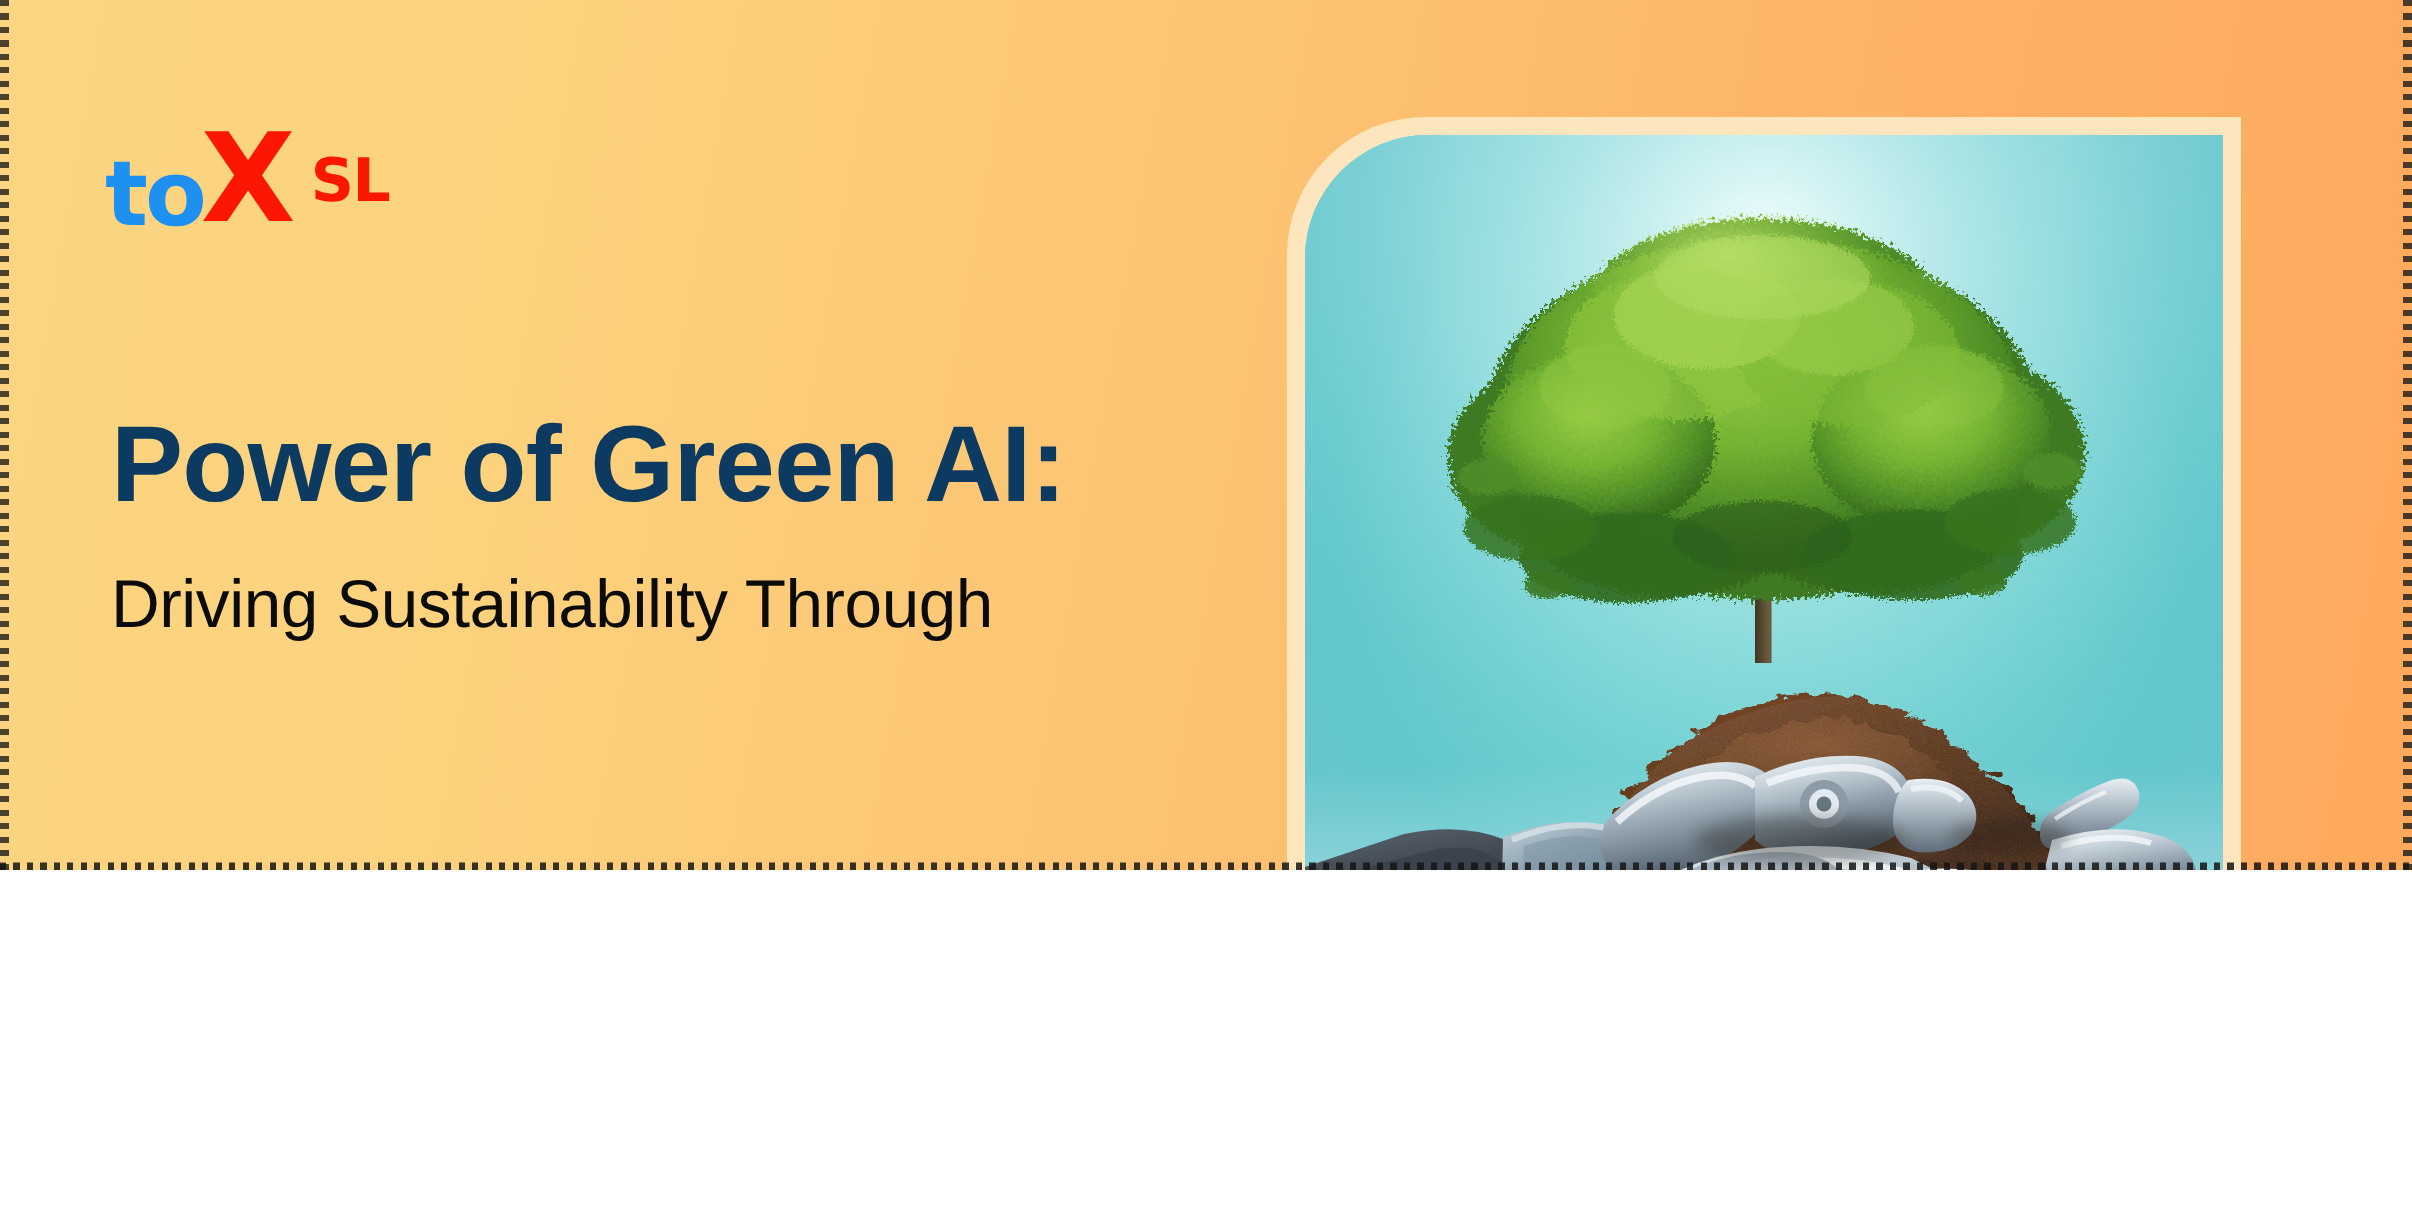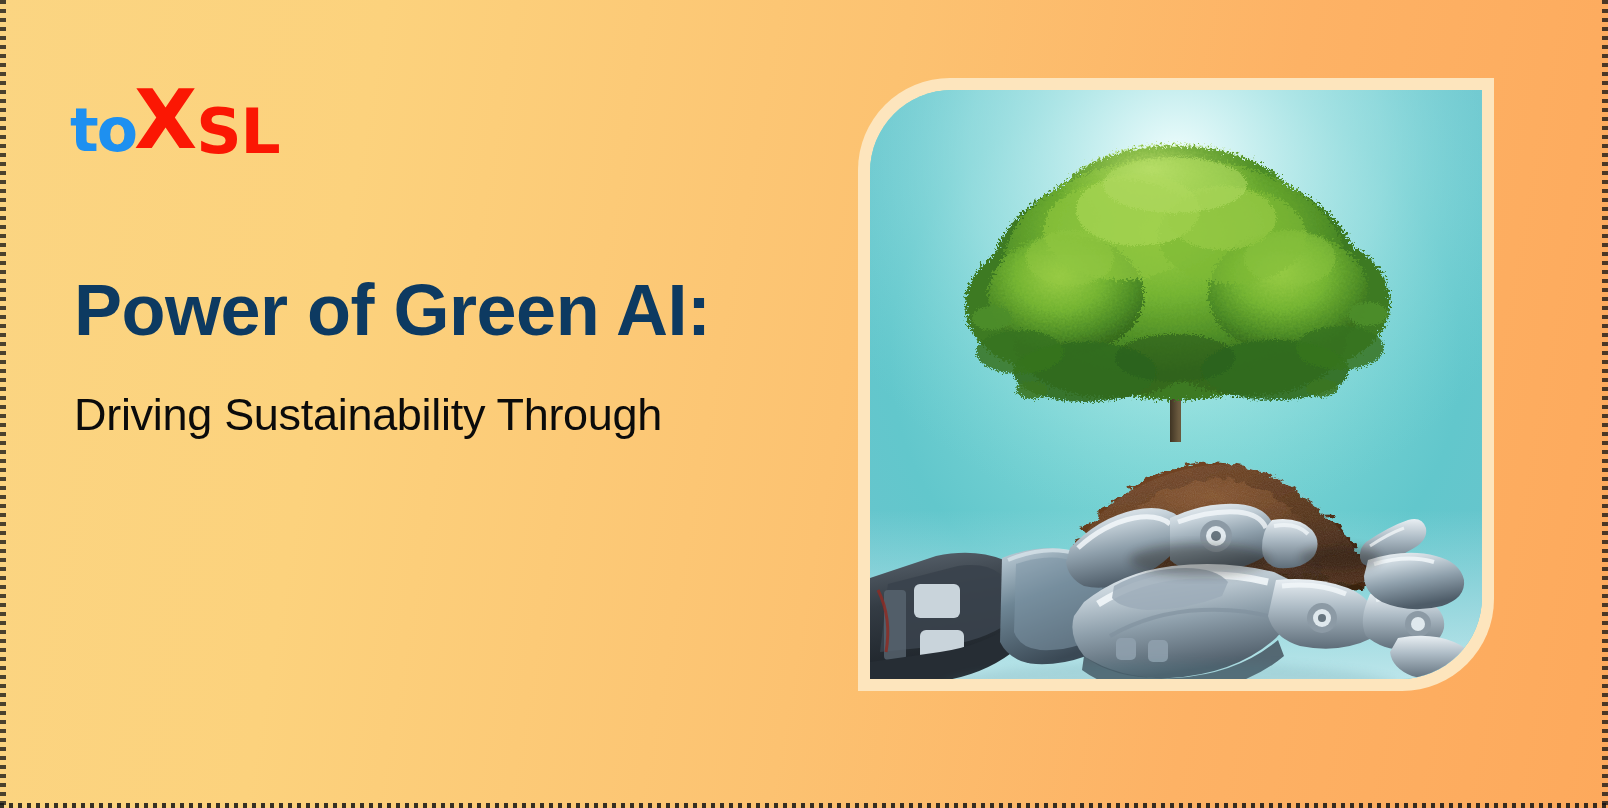--- a/index.html
+++ b/index.html
@@ -8,21 +8,21 @@
     padding: 0;
     background: #ffffff;
   }
   body {
     font-family: "Liberation Sans", sans-serif;
   }
 
   .banner {
     position: relative;
     width: 1608px;
-    height: 808px;
+    height: 580px;
     overflow: hidden;
     background: linear-gradient(100deg, #fbd582 0%, #fcd27d 22%, #fcc271 52%, #fdb265 75%, #fda95c 100%);
   }
 
   
   .logo {
     position: absolute;
     left: 70px;
     top: 92px;
     height: 74px;
@@ -46,46 +46,46 @@
     font-size: 82px;
     color: #fb1703;
     line-height: 0.72;
     margin-left: -2px;
     margin-top: -2px;
     letter-spacing: -6px;
   }
   .logo-sl {
     font-family: "DejaVu Sans", sans-serif;
     font-weight: 700;
-    font-size: 63px;
+    font-size: 40px;
     color: #fb1703;
     letter-spacing: -1px;
     line-height: 0.95;
     margin-top: 10px;
-    margin-left: 5px;
+    margin-left: 16px;
   }
 
   
   .text-block {
     position: absolute;
     left: 74px;
     top: 272px;
     width: 720px;
   }
   .headline {
     margin: 0;
     font-family: "Liberation Sans", sans-serif;
     font-weight: 700;
     font-size: 72px;
     line-height: 1.08;
     color: #0d3a61;
     letter-spacing: -0.5px;
   }
   .subheadline {
-    margin: 34px 0 0 0;
+    margin: 22px 0 0 0;
     font-family: "Liberation Sans", sans-serif;
     font-weight: 400;
     font-size: 45px;
     line-height: 1.38;
     color: #0b0b0b;
     letter-spacing: -0.3px;
     max-width: 700px;
   }
 
   

